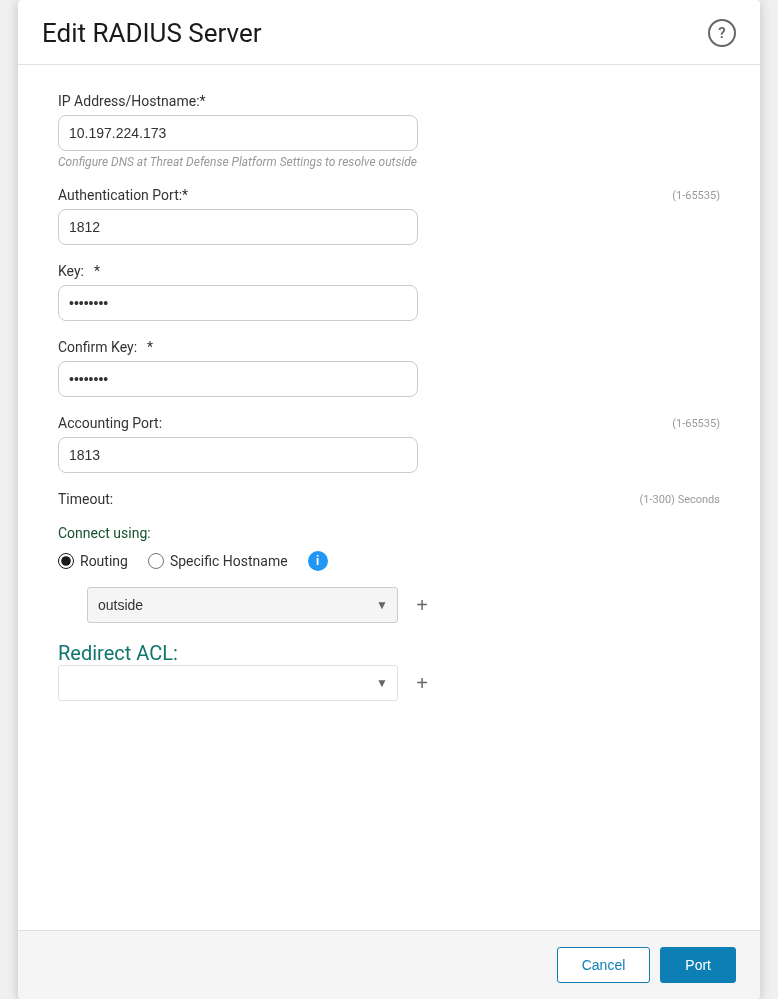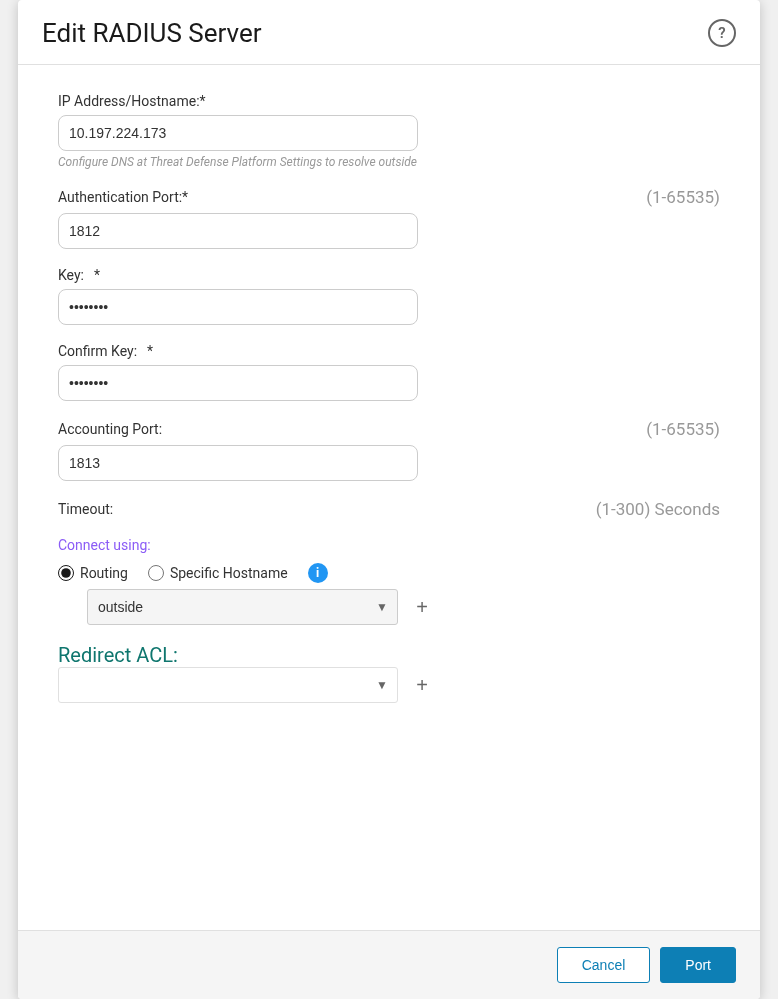--- a/index.html
+++ b/index.html
@@ -72,21 +72,21 @@
       align-items: center;
       gap: 10px;
       margin-bottom: 6px;
       font-size: 14px;
       color: #333;
       font-weight: 400;
     }
 
     .form-label .range-hint {
       color: #999;
-      font-size: 17px;
+      font-size: 11px;
       margin-left: auto;
     }
 
     .form-input {
       width: 100%;
       max-width: 360px;
       height: 36px;
       border: 1px solid #ccc;
       border-radius: 8px;
       padding: 0 10px;
@@ -98,28 +98,28 @@
 
     .dns-hint {
       font-size: 12px;
       color: #999;
       font-style: italic;
       margin-top: 4px;
     }
 
     .connect-using-label {
       font-size: 14px;
-      color: #8b5cf6;
+      color: #14532d;
       margin-bottom: 10px;
     }
 
     .radio-group {
       display: flex;
       gap: 20px;
-      margin-bottom: 6px;
+      margin-bottom: 16px;
     }
 
     .radio-option {
       display: flex;
       align-items: center;
       gap: 6px;
       cursor: pointer;
       font-size: 14px;
       color: #333;
     }

